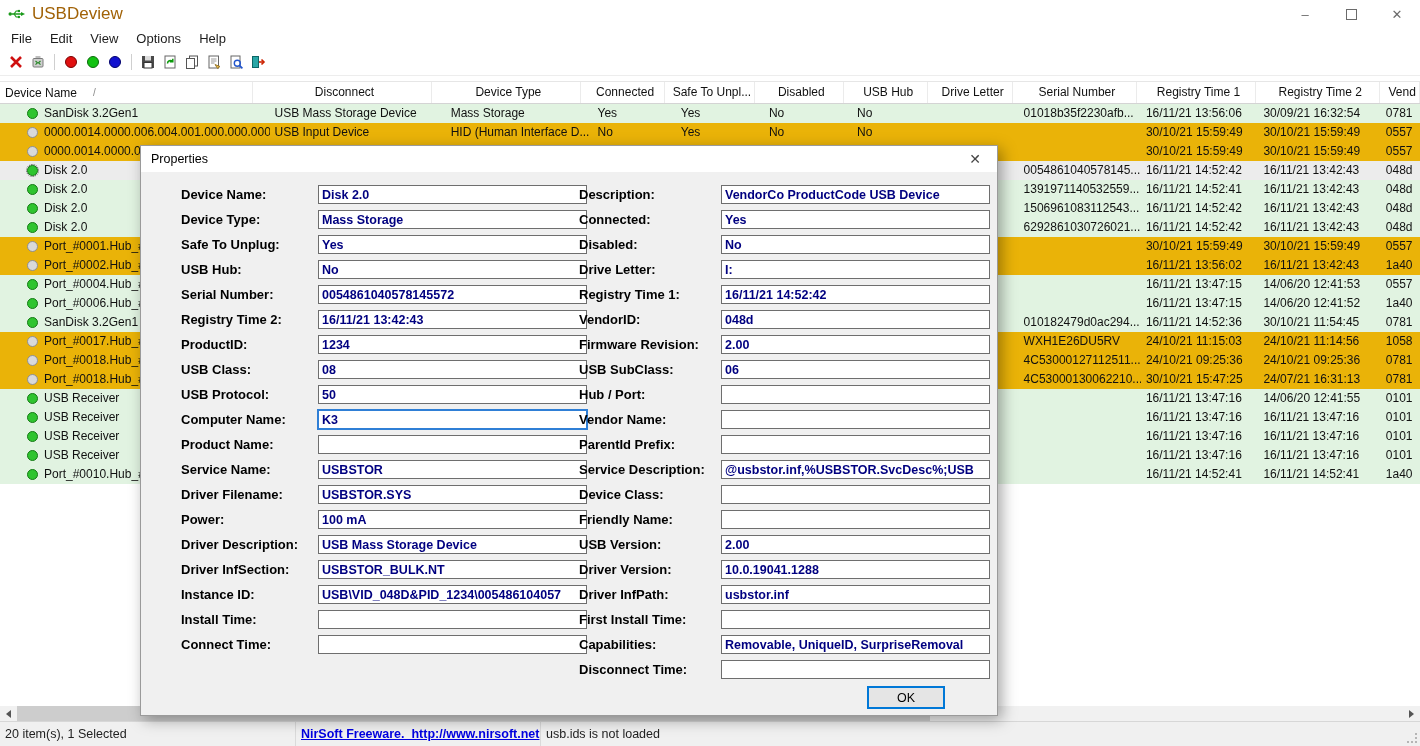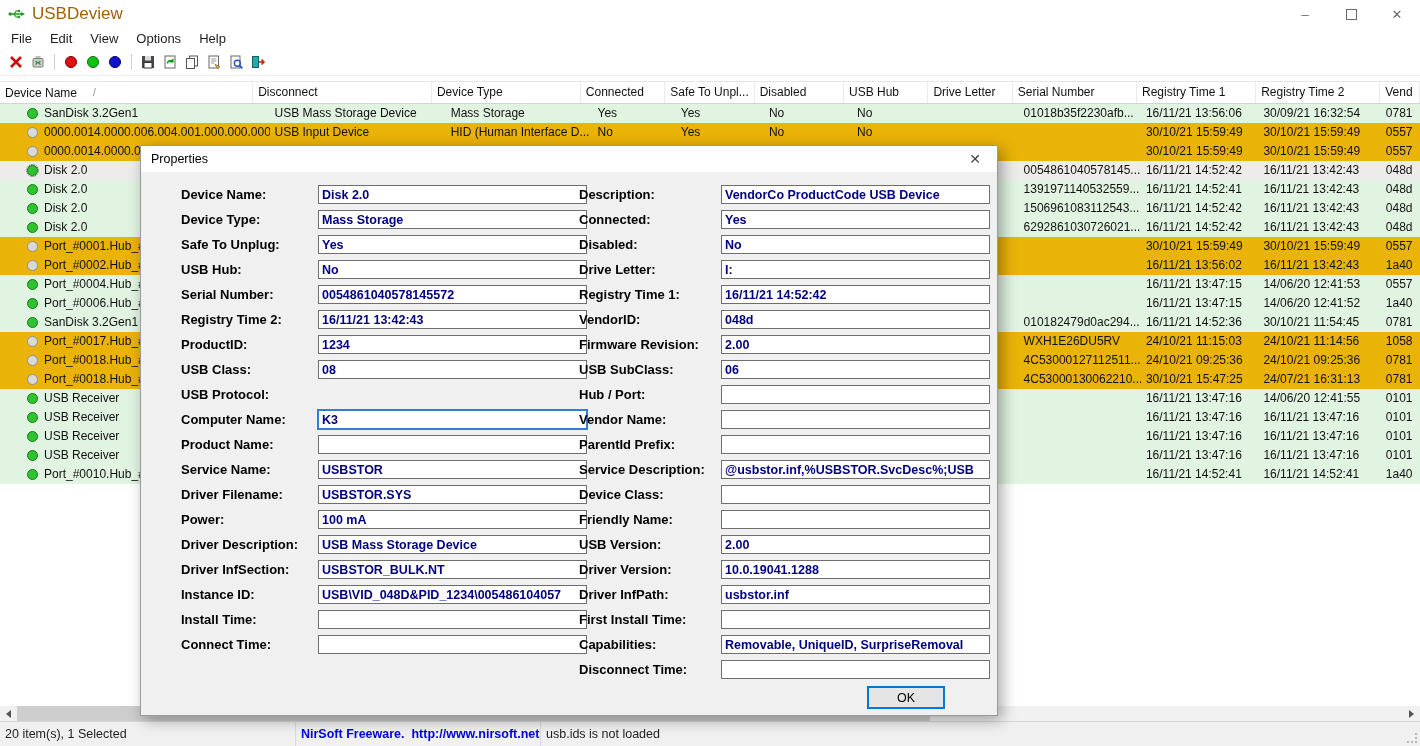--- a/index.html
+++ b/index.html
@@ -18,21 +18,21 @@
   .menubar{height:20px;display:flex;align-items:center;padding-left:2px;font-size:13px;color:#1d1d1d;background:#fff;}
   .menu-item{padding:0 9px;}
 
   
   .toolbar{height:27px;display:flex;align-items:center;padding-left:5px;background:#fff;border-bottom:1px solid #ededed;}
   .tb-btn{width:22px;height:22px;display:flex;align-items:center;justify-content:center;}
   .tb-sep{width:1px;height:16px;background:#cfcfcf;margin:0 5px;}
 
   
   .spacer{height:5px;}
-  .gridhead{height:21px;display:flex;font-size:12px;color:#111;background:#fff;border-top:1px solid #e6e6e6;border-bottom:1px solid #d4d4d4;}
+  .gridhead{height:21px;display:flex;font-size:12px;color:#111;background:#fff;border-top:1px solid #e6e6e6;border-bottom:1px solid #d4d4d4;text-align:center;}
   .hcell{line-height:20px;padding-left:5px;border-right:1px solid #ebebeb;box-sizing:border-box;overflow:hidden;white-space:nowrap;}
   .sort{color:#8a8a8a;font-size:10px;margin-left:16px;}
   .rows{}
   .row{height:19px;display:flex;font-size:12px;color:#111;padding-left:20px;}
   .row.green{background:#e1f3e1;}
   .row.white{background:#eab308;}
   .row.sel{background:#ececec;}
   .cell{line-height:19px;padding-left:5px;box-sizing:border-box;overflow:hidden;white-space:nowrap;}
   .c0{width:255px;display:flex;align-items:center;}
   .c1{width:180px;}.c2{width:150px;}.c3{width:85px;}.c4{width:90px;}.c5{width:90px;}
@@ -44,21 +44,21 @@
 
   
   .hscroll{position:absolute;left:0;bottom:24px;width:1420px;height:16px;background:#f1f1f1;}
   .hs-arrow{position:absolute;top:0;width:17px;height:16px;display:flex;align-items:center;justify-content:center;}
   .tri-l{width:0;height:0;border-top:4px solid transparent;border-bottom:4px solid transparent;border-right:5px solid #555;}
   .tri-r{width:0;height:0;border-top:4px solid transparent;border-bottom:4px solid transparent;border-left:5px solid #555;}
   .hs-thumb{position:absolute;left:17px;top:0;width:913px;height:16px;background:#cdcdcd;}
   .statusbar{position:absolute;left:0;bottom:0;width:1420px;height:24px;background:#f0f0f0;border-top:1px solid #d7d7d7;display:flex;align-items:center;font-size:12.5px;color:#222;}
   .sb-panel{height:100%;display:flex;align-items:center;box-sizing:border-box;border-right:1px solid #dadada;padding-left:5px;white-space:pre;overflow:hidden;}
   .sb1{width:296px;}
-  .sb2{width:245px;color:#0000e0;font-weight:bold;}
+  .sb2{width:245px;color:#0000e0;font-weight:bold;text-decoration:underline;}
   .sb3{flex:1;border-right:none;}
   .grip{position:absolute;right:3px;bottom:3px;width:8px;height:8px;border-right:2px dotted #b5b5b5;border-bottom:2px dotted #b5b5b5;}
 
   
   .dialog{position:absolute;left:140px;top:145px;width:858px;height:571px;background:#f0f0f0;border:1px solid #9a9a9a;box-shadow:4px 4px 14px rgba(0,0,0,.35);z-index:10;box-sizing:border-box;}
   .dlg-title{height:26px;background:#fff;display:flex;align-items:center;padding-left:10px;font-size:12.5px;color:#000;}
   .dlg-close{position:absolute;top:3px;right:12px;font-size:14px;color:#444;width:20px;height:20px;display:flex;align-items:center;justify-content:center;}
   .dlg-col{position:absolute;top:36px;}
   .col-left{left:16px;margin-left:24px;}
   .col-right{left:438px;}
@@ -612,20 +612,21 @@
     <input class="fvalue" readonly="" value="1234" style="">
   </div>
 
   <div class="frow">
     <span class="flabel">USB Class:</span>
     <input class="fvalue" readonly="" value="08" style="">
   </div>
 
   <div class="frow">
     <span class="flabel">USB Protocol:</span>
+    <input class="fvalue" readonly="" value="50" style="">
   </div>
 
   <div class="frow">
     <span class="flabel">Computer Name:</span>
     <input class="fvalue focused" readonly="" value="K3" style="">
   </div>
 
   <div class="frow">
     <span class="flabel">Product Name:</span>
     <input class="fvalue" readonly="" style="">

